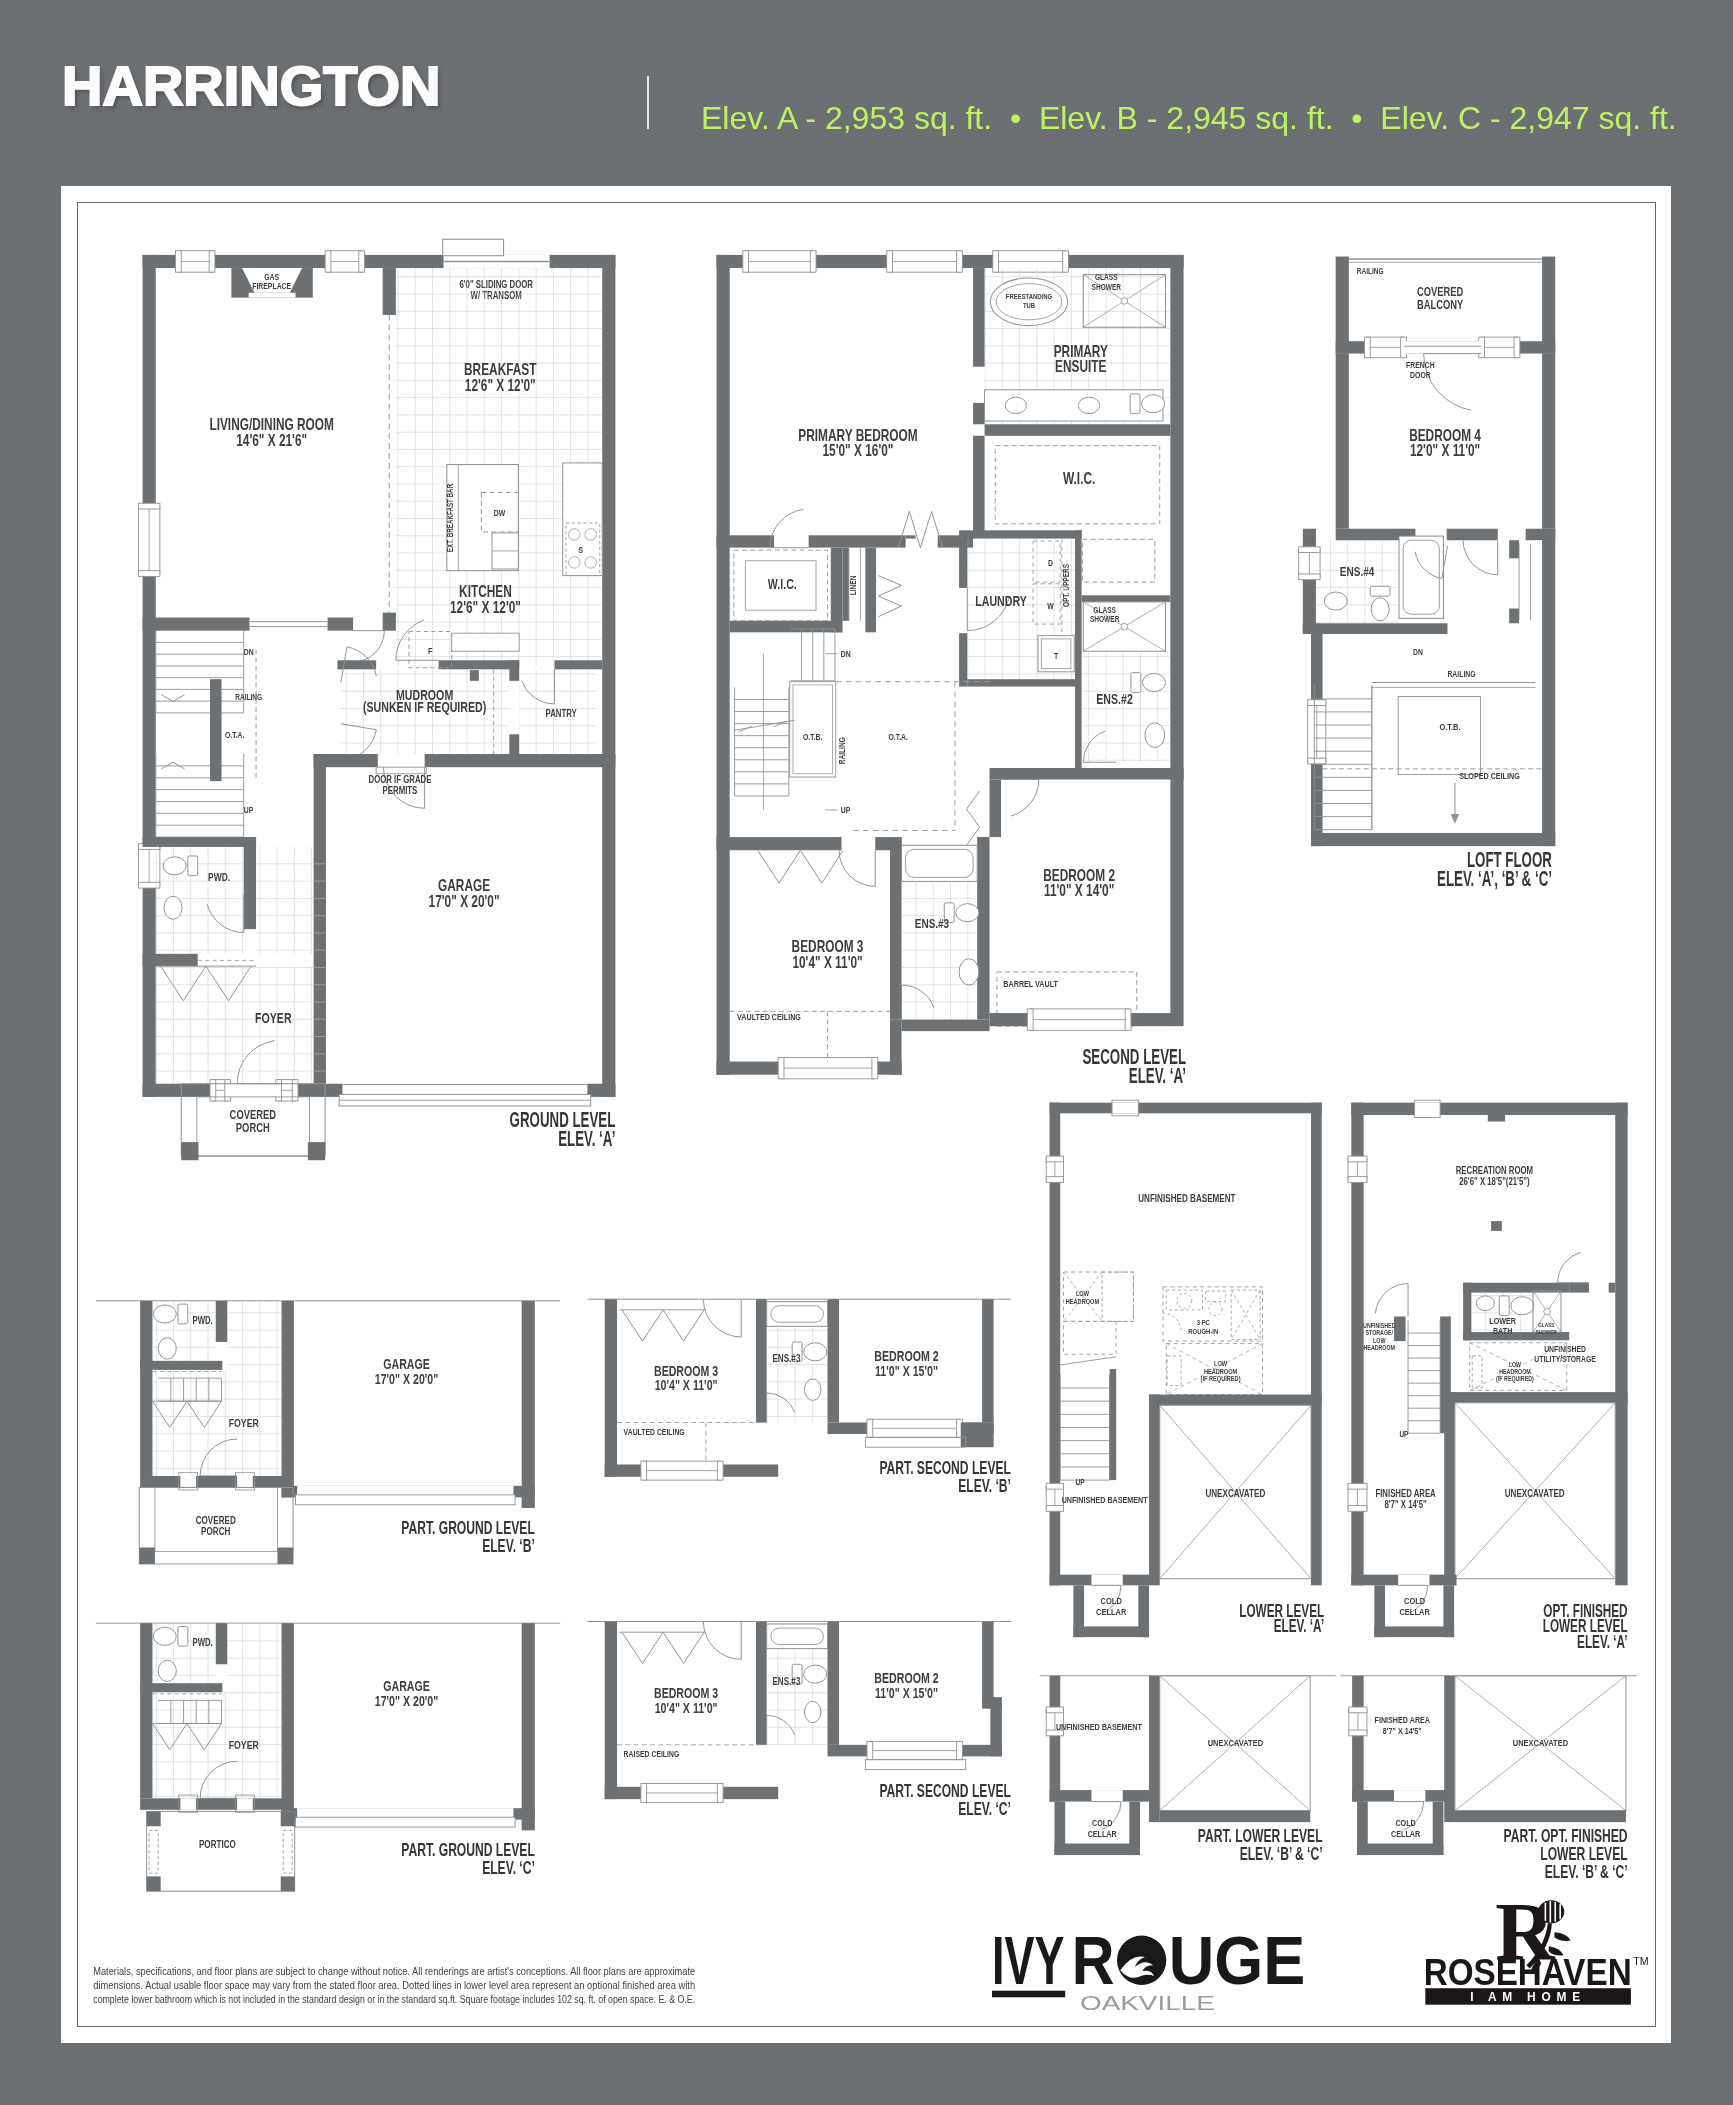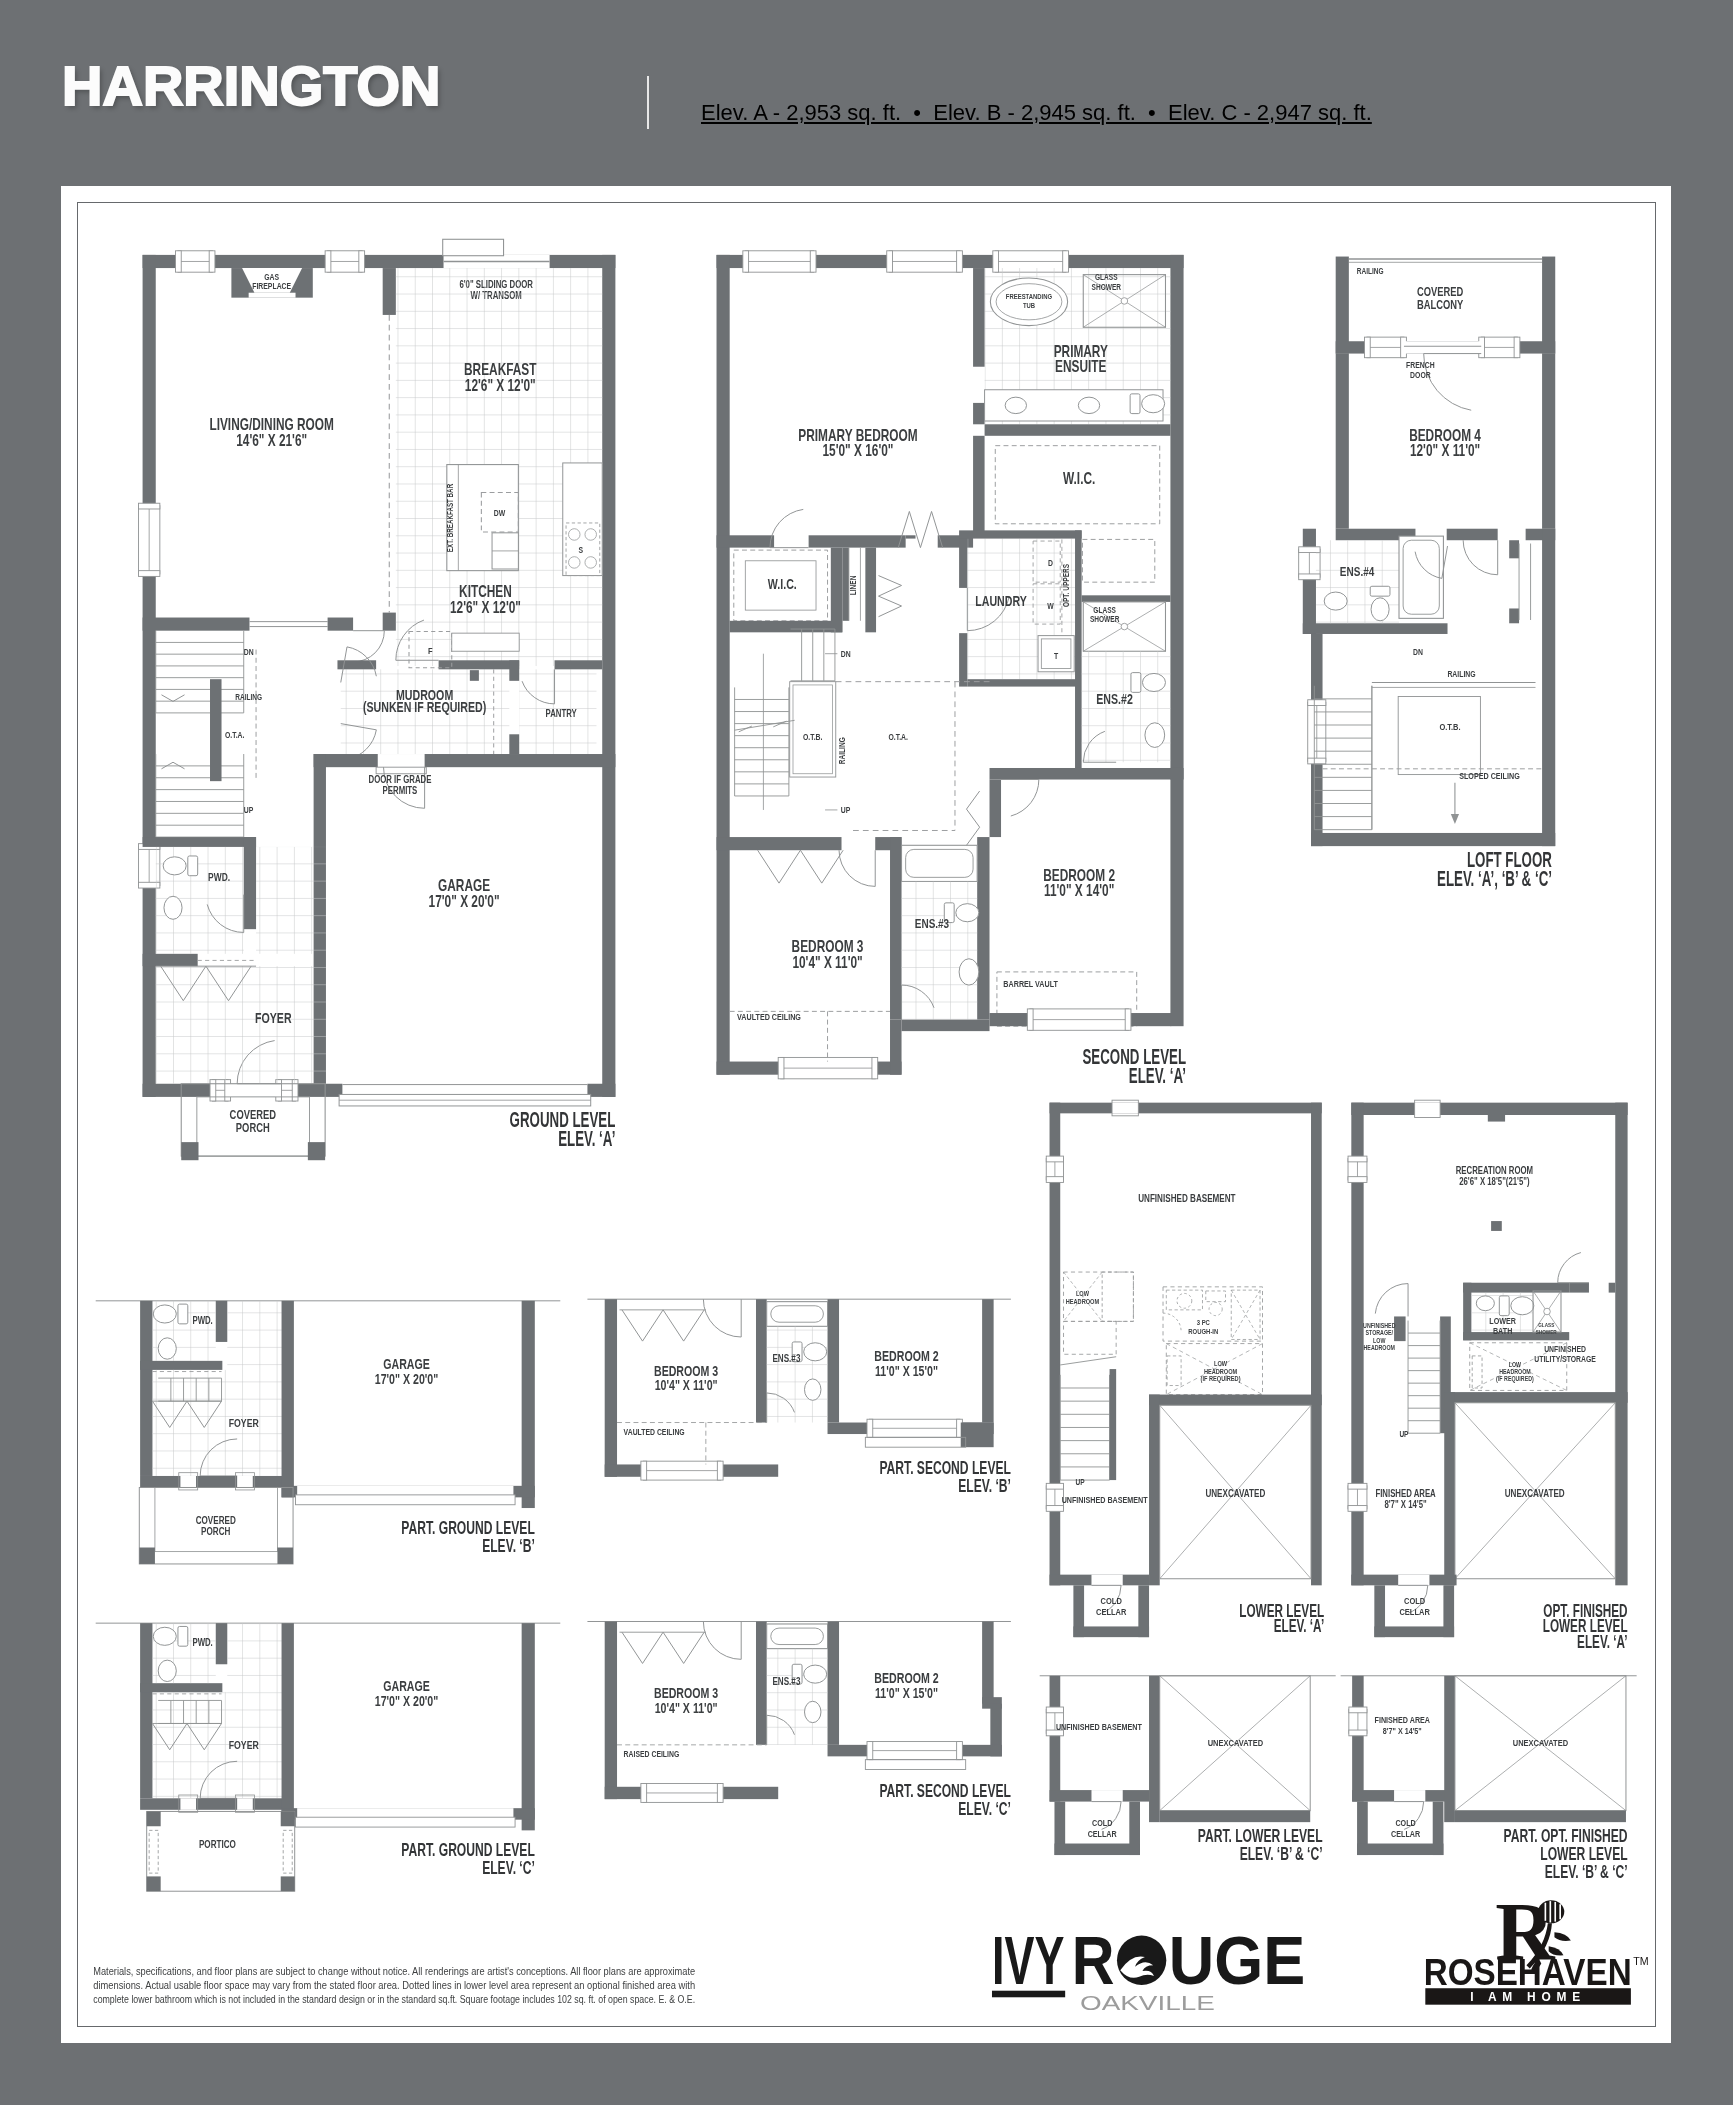--- a/index.html
+++ b/index.html
@@ -1,19 +1,19 @@
 <!DOCTYPE html>
 <html style="font-size:13px"><head><meta charset="utf-8"><style>
 html,body{margin:0;padding:0;}
 body{width:1734px;height:2105px;background:#6d7073;position:relative;
      font-family:"Liberation Sans",sans-serif;overflow:hidden;}
 .hd{position:absolute;left:62px;top:53px;font-size:56px;font-weight:bold;color:#fcfcfc;-webkit-text-stroke:2.1px #fcfcfc;
     letter-spacing:0px;text-shadow:2.5px 3.3px 5.8px rgba(0,0,0,0.28);}
 .sep{position:absolute;left:647px;top:76px;width:1.6px;height:53px;background:#e8e8e8;}
-.elev{position:absolute;left:701px;top:100px;font-size:22px;color:#000000;text-decoration:underline;}
+.elev{position:absolute;left:701px;top:100px;font-size:32px;color:#bef264;}
 .panel{position:absolute;left:61px;top:186px;width:1610px;height:1857px;background:#ffffff;}
 .inner{position:absolute;left:16.4px;top:16.4px;width:1577px;height:1823px;border:1.6px solid #66696c;}
 svg{position:absolute;left:0;top:0;}
 </style></head><body>
 
 <div class="hd">HARRINGTON</div>
 
 <div class="sep"></div>
 
 <div class="elev">Elev. A - 2,953 sq. ft.&nbsp; • &nbsp;Elev. B - 2,945 sq. ft.&nbsp; • &nbsp;Elev. C - 2,947 sq. ft.</div>

